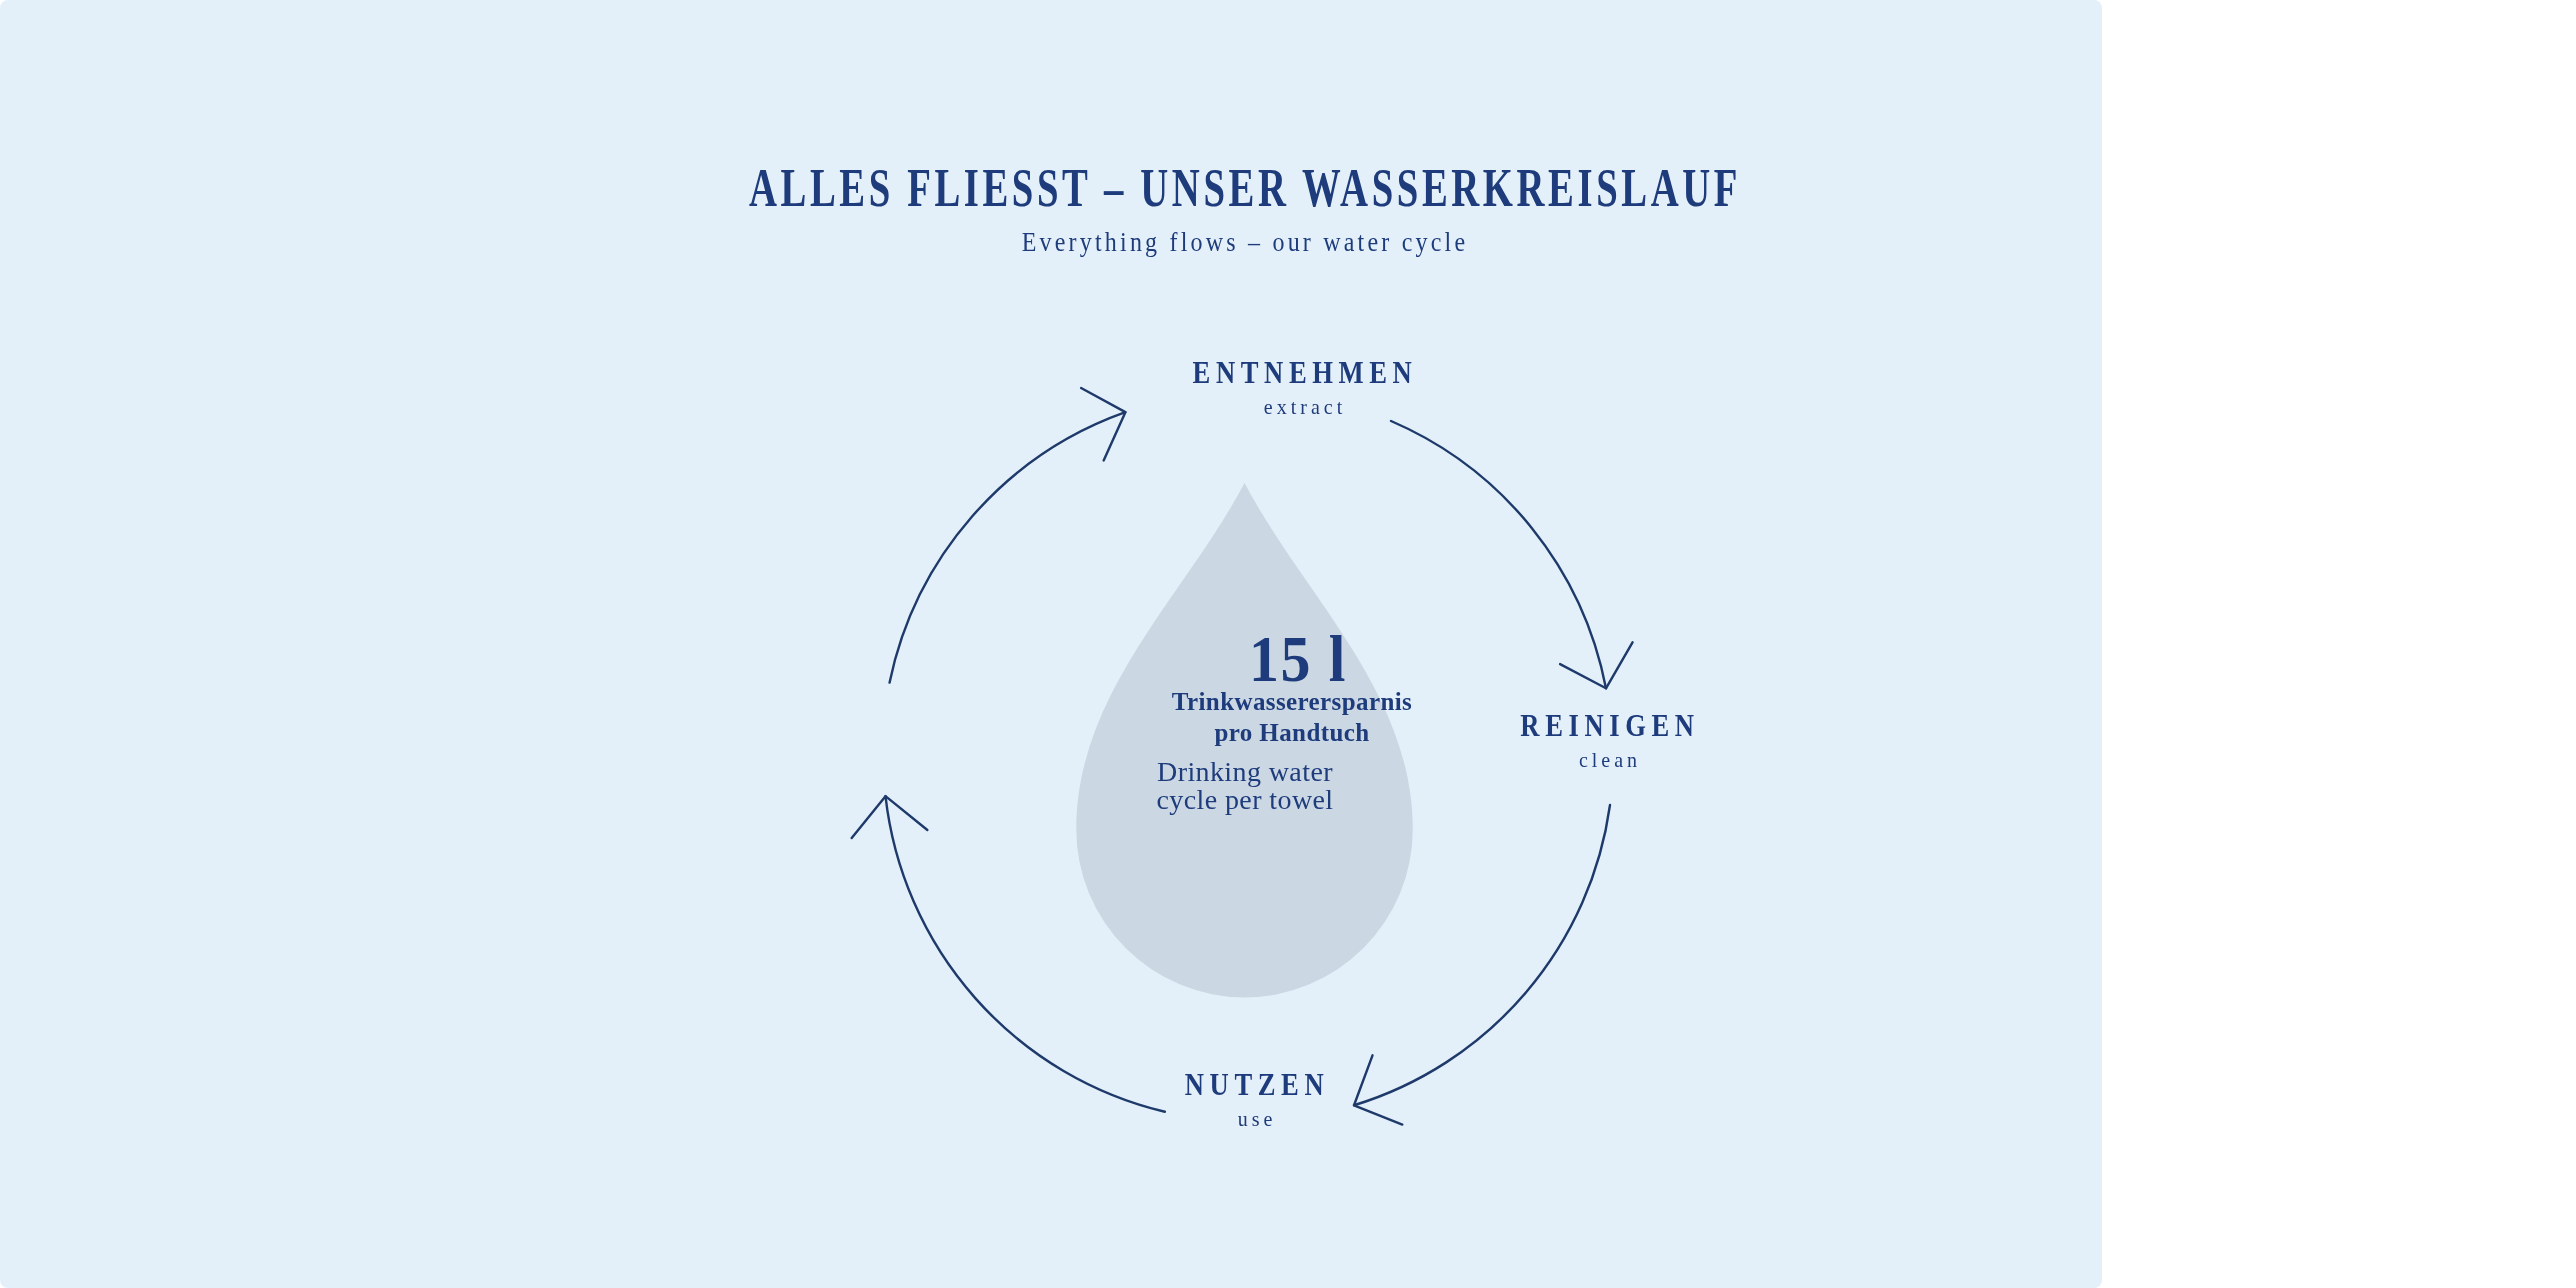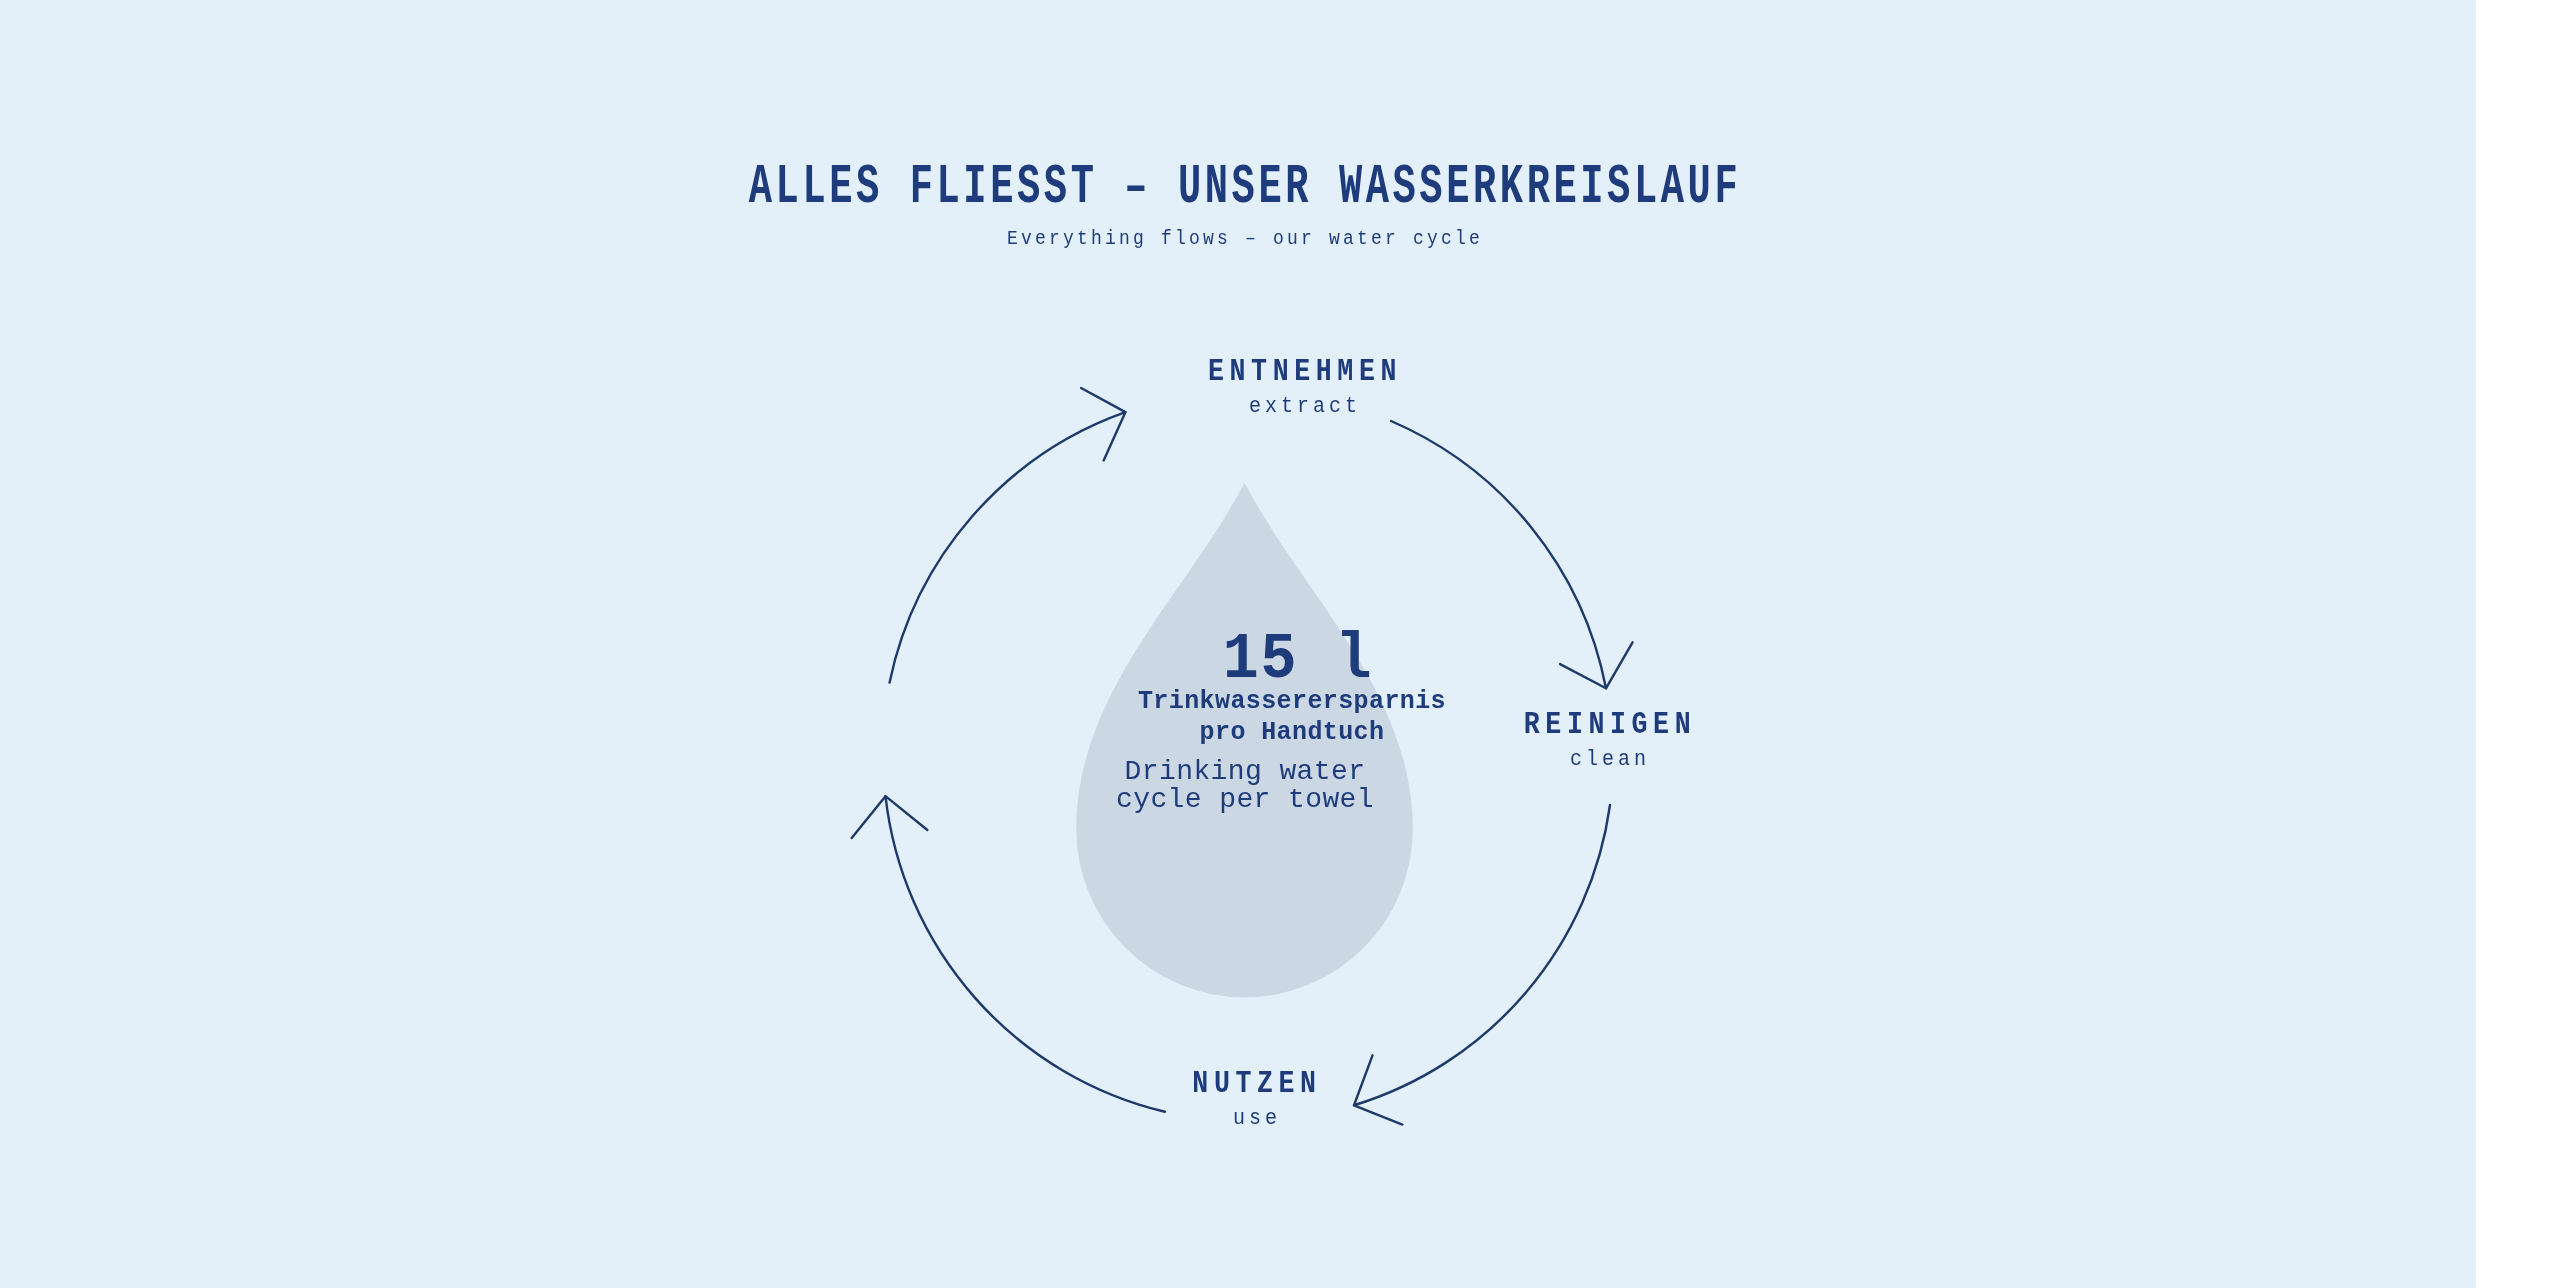--- a/index.html
+++ b/index.html
@@ -1,23 +1,24 @@
 <!DOCTYPE html>
 <html style="font-size:13px"><head>
 <meta charset="utf-8">
 <style>
   html, body { margin: 0; padding: 0; }
   body { width: 2576px; height: 1288px; overflow: hidden; }
   #canvas {
     position: relative;
-    width: 2476px;
+    width: 2102px;
     height: 1288px;
     background: #e4f0f9;
-    font-family: Liberation Mono, monospace;
+    font-family: Liberation Serif, serif;
     color: #1e3c7c;
+    border-radius: 8px;
   }
   #cycle-svg {
     position: absolute;
     left: 0; top: 0;
     width: 2576px; height: 1288px;
   }
   .centered {
     position: absolute;
     transform: translateX(-50%);
     text-align: center;
@@ -29,21 +30,21 @@
     font-weight: 700;
     letter-spacing: 4px;
   }
   .title .stretch {
     display: inline-block;
     transform: scale(0.9, 1.3);
     transform-origin: center top;
   }
   .subtitle {
     left: 1245px; top: 227px;
-    font-size: 18px;
+    font-size: 24px;
     font-weight: 400;
     letter-spacing: 3.2px;
   }
   .subtitle .stretch {
     display: inline-block;
     transform: scaleY(1.15);
     transform-origin: center top;
   }
   .step { position: absolute; transform: translateX(-50%); text-align: center; white-space: nowrap; }
   .step-top    { left: 1257px; top: 354px; margin-left: 48px; }

